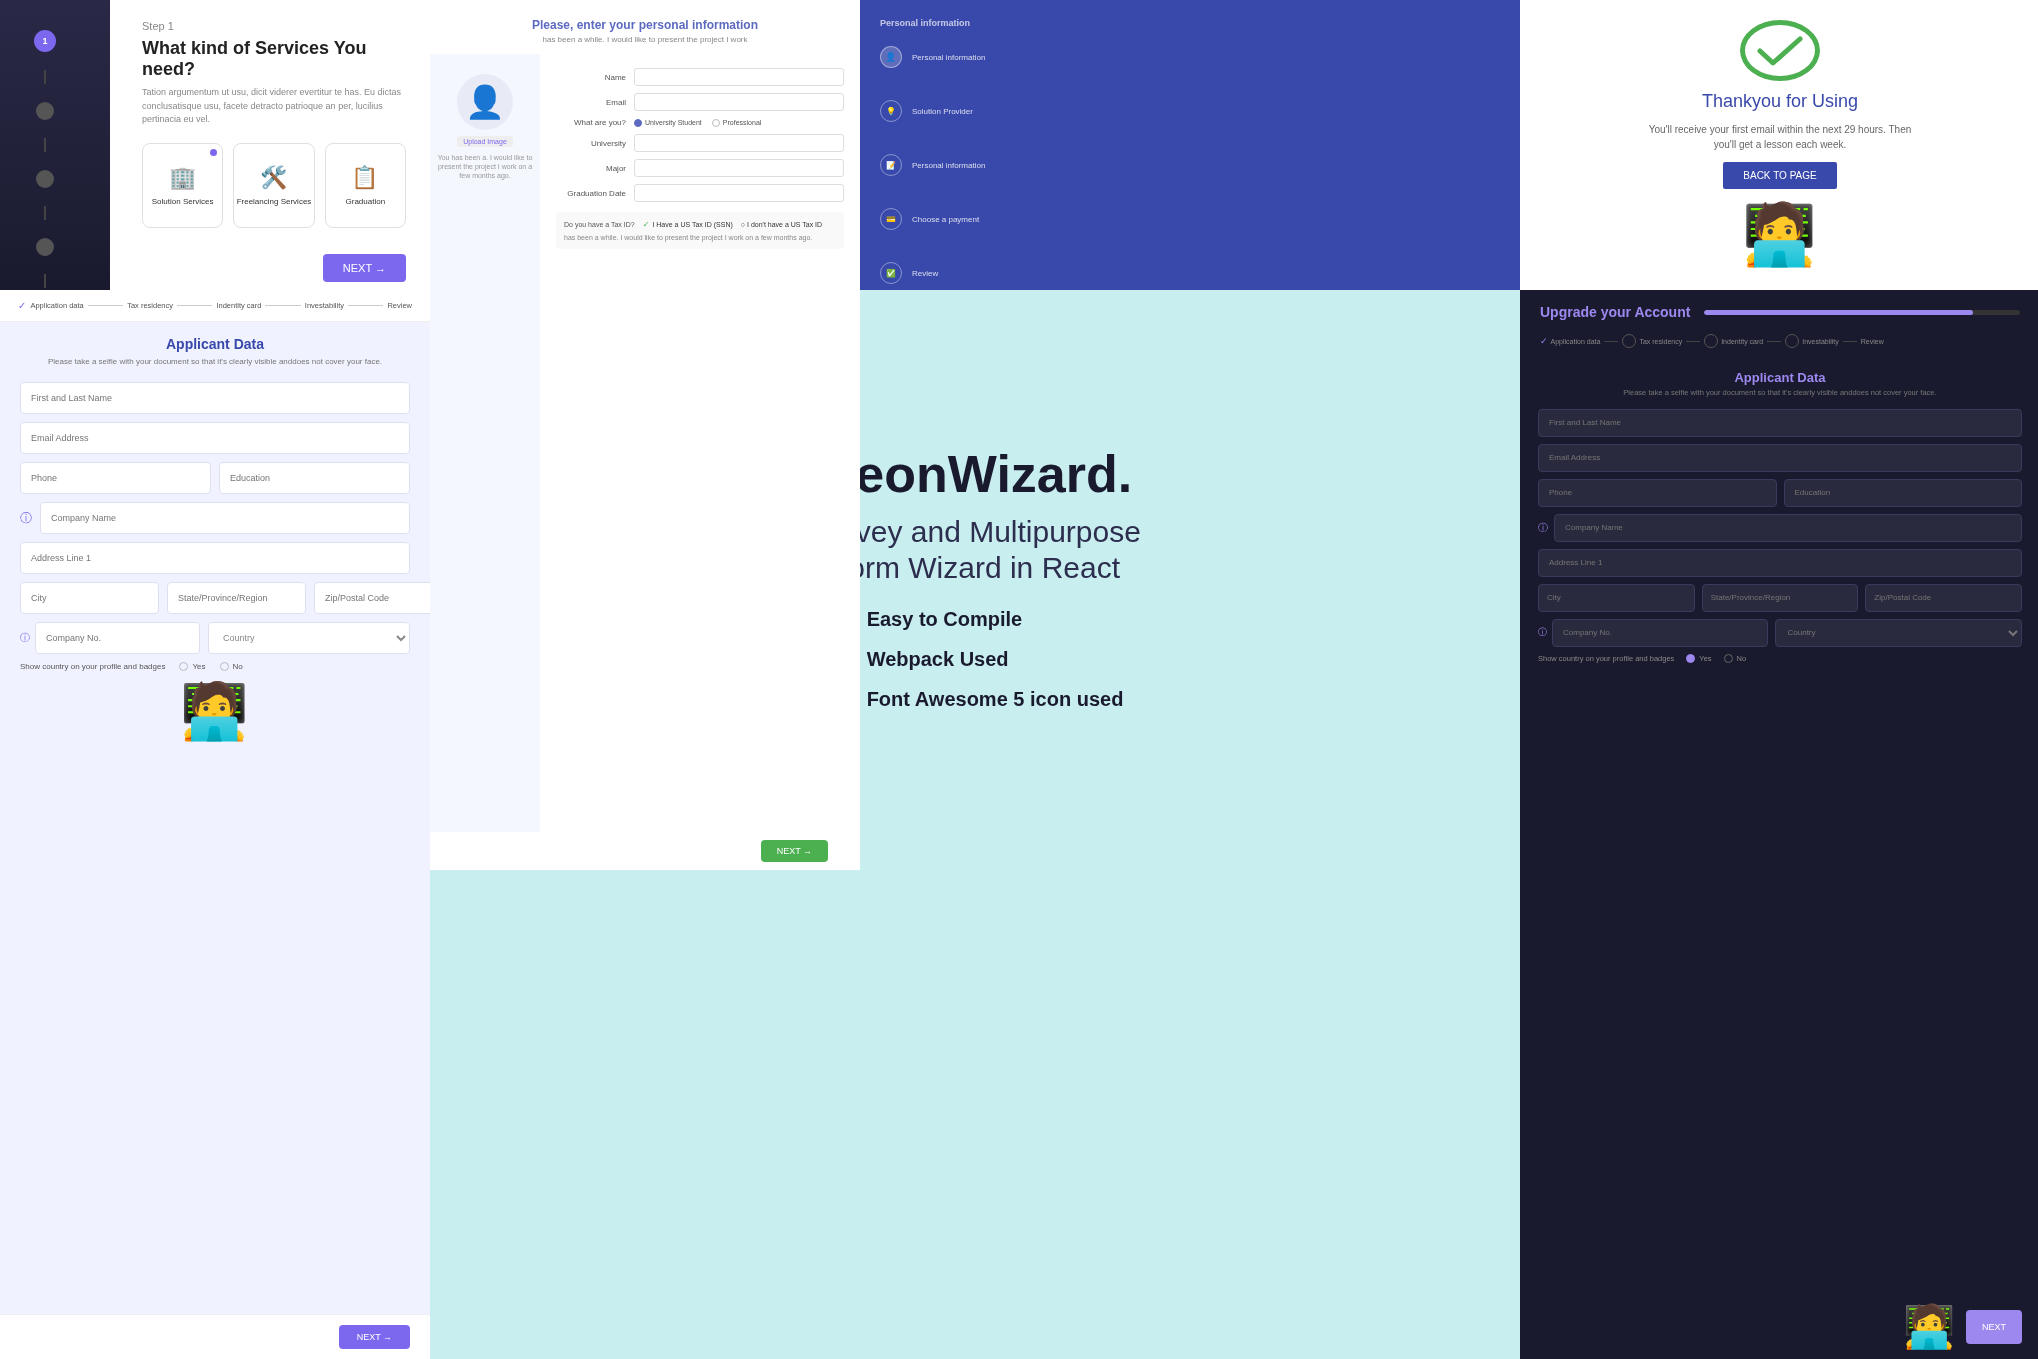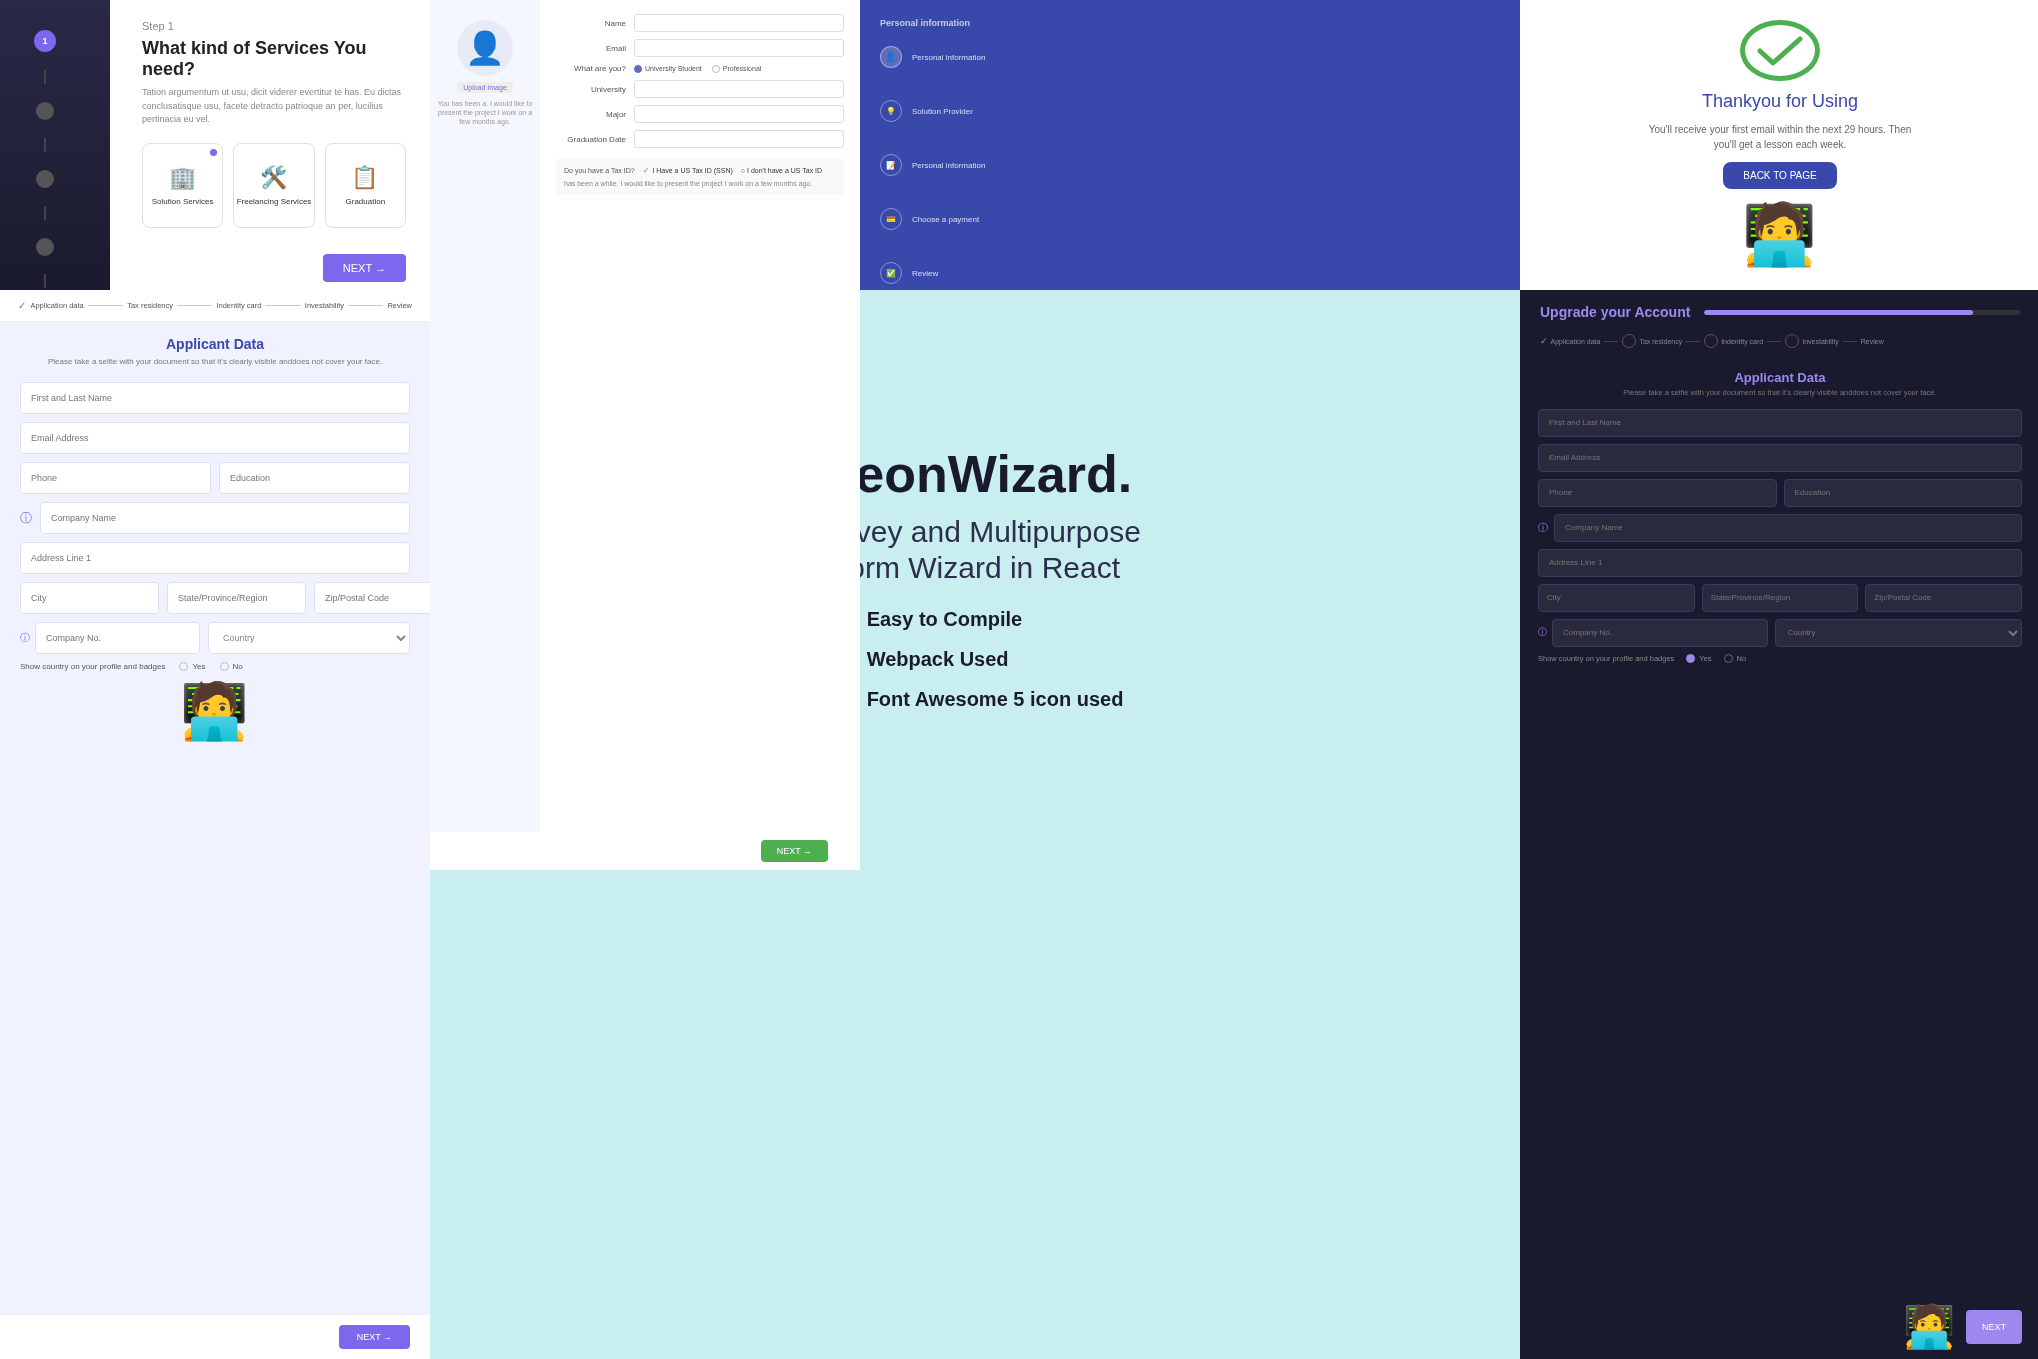--- a/index.html
+++ b/index.html
@@ -364,21 +364,21 @@
       color: #666;
       text-align: center;
       line-height: 1.5;
       max-width: 280px;
     }
     .back-btn {
       background: #3949ab;
       color: white;
       border: none;
       padding: 8px 20px;
-      border-radius: 8px;
+      border-radius: 2px;
       font-size: 10px;
       cursor: pointer;
     }
     .thankyou-char {
       font-size: 60px;
     }
 
     
     .panel-light-wizard {
       grid-column: 1;
@@ -810,20 +810,24 @@
       <div class="service-card">
         <div class="service-card-icon">📋</div>
         <div class="service-card-label">Graduation</div>
       </div>
     </div>
     <button class="next-btn">NEXT →</button>
   </div>
 </div>
 
 <div class="panel-personal">
+  <div class="personal-header">
+    <div class="personal-header-title">Please, enter your personal information</div>
+    <div class="personal-header-sub">has been a while. I would like to present the project I work</div>
+  </div>
   <div class="personal-body">
     <div class="personal-avatar-col">
       <div class="avatar-circle">
         <span class="avatar-icon">👤</span>
       </div>
       <div class="upload-label">Upload Image</div>
       <div class="avatar-desc">You has been a. I would like to present the project I work on a few months ago.</div>
     </div>
     <div class="personal-form-col">
       <div class="form-row">

